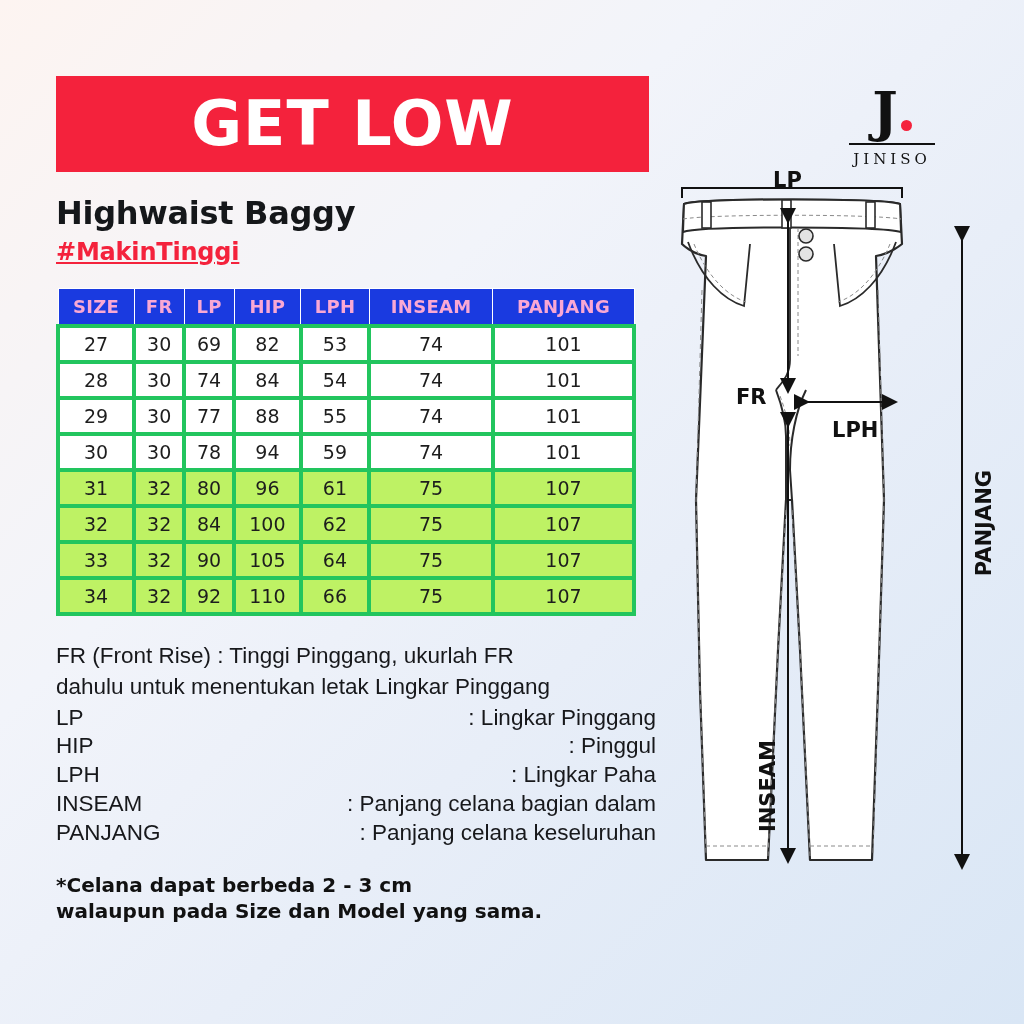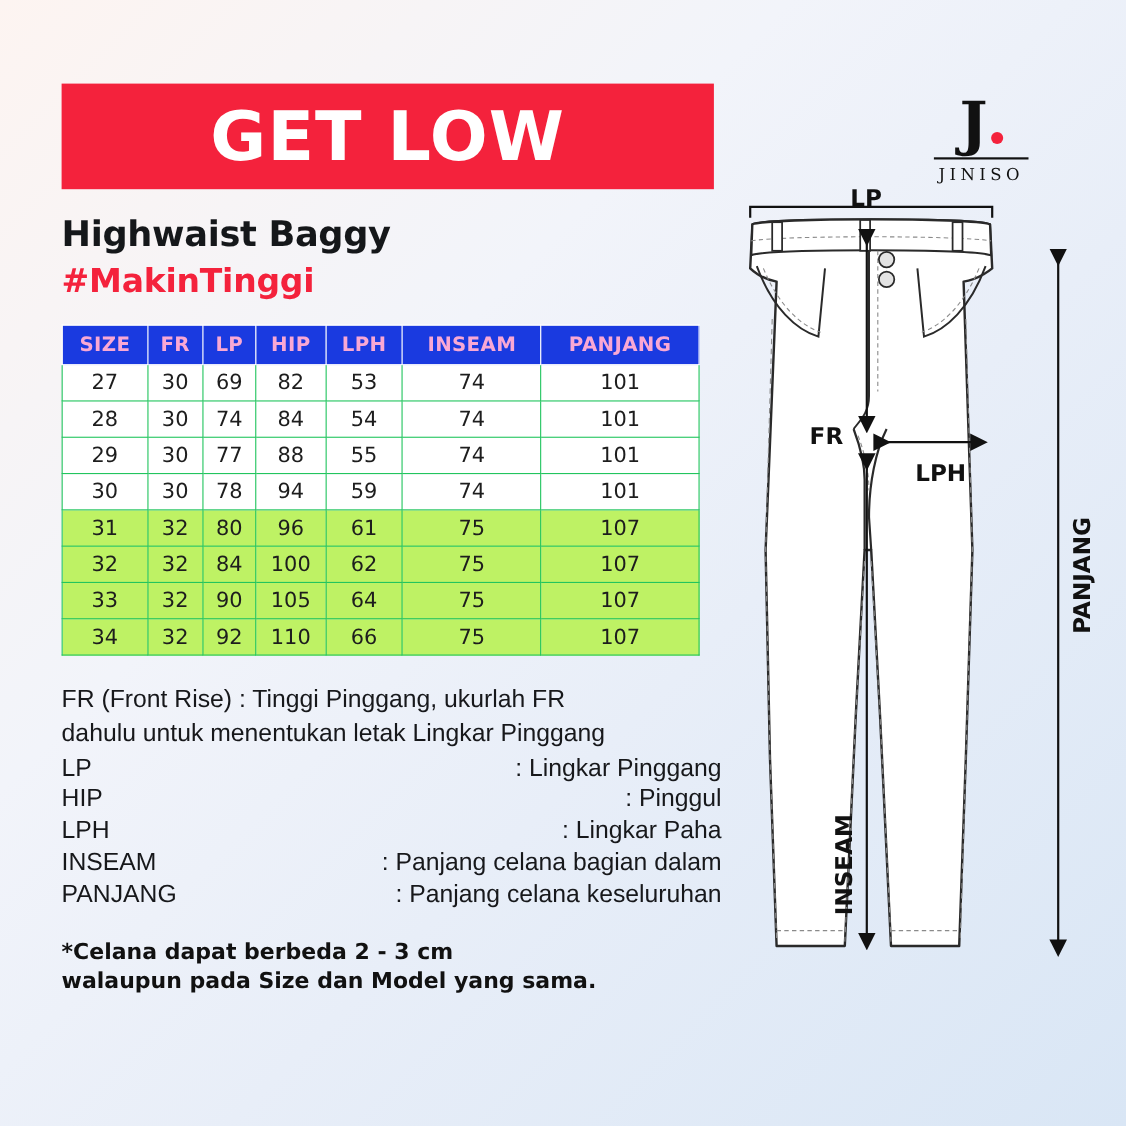--- a/index.html
+++ b/index.html
@@ -43,25 +43,26 @@
     margin-top: 22px;
     font-size: 32px;
     font-weight: bold;
     color: #15171a;
     letter-spacing: -0.3px;
     font-family: "DejaVu Sans", sans-serif;
   }
 
   #hashtag {
     margin-top: 6px;
-    font-size: 30px;
+    font-size: 24px;
     font-weight: bold;
     color: #f4223c;
     font-family: "DejaVu Sans", sans-serif;
     letter-spacing: -0.2px;
+    text-decoration: underline;
   }
 
   
   #size-table {
     margin-top: 22px;
     border-collapse: collapse;
     width: 580px;
     font-size: 19px;
     font-family: "DejaVu Sans", sans-serif;
   }
@@ -70,21 +71,21 @@
     color: #f9a8d4;
     font-weight: bold;
     font-size: 18px;
     padding: 7px 4px;
     border: 1px solid #ffffff;
     text-align: center;
     letter-spacing: 0.3px;
   }
   #size-table td {
     padding: 5px 4px;
-    border: 1px solid #22c55e;
+    border: 4px solid #22c55e;
     text-align: center;
     color: #1d1d1d;
     background: #ffffff;
   }
   #size-table tr.alt td {
     background: #bef264;
   }
 
   
   #legend {

